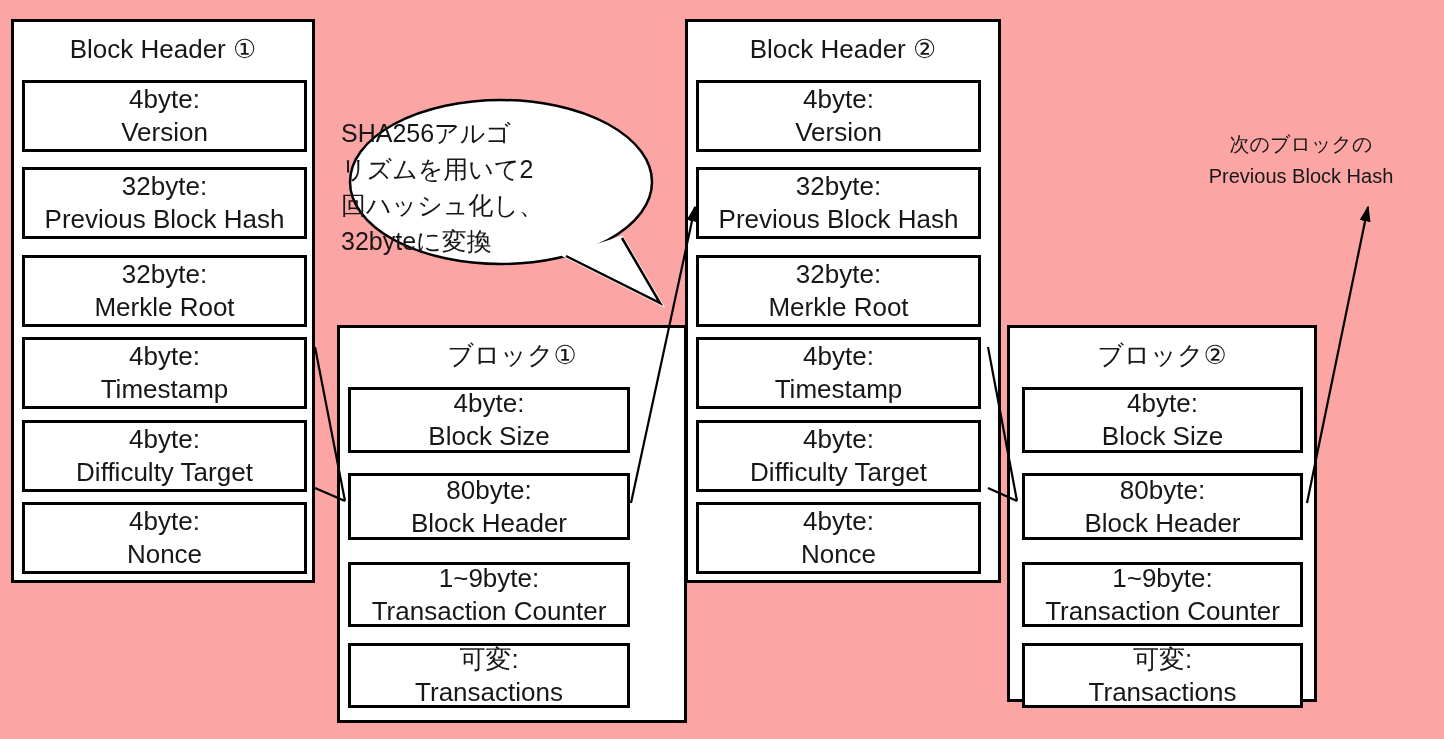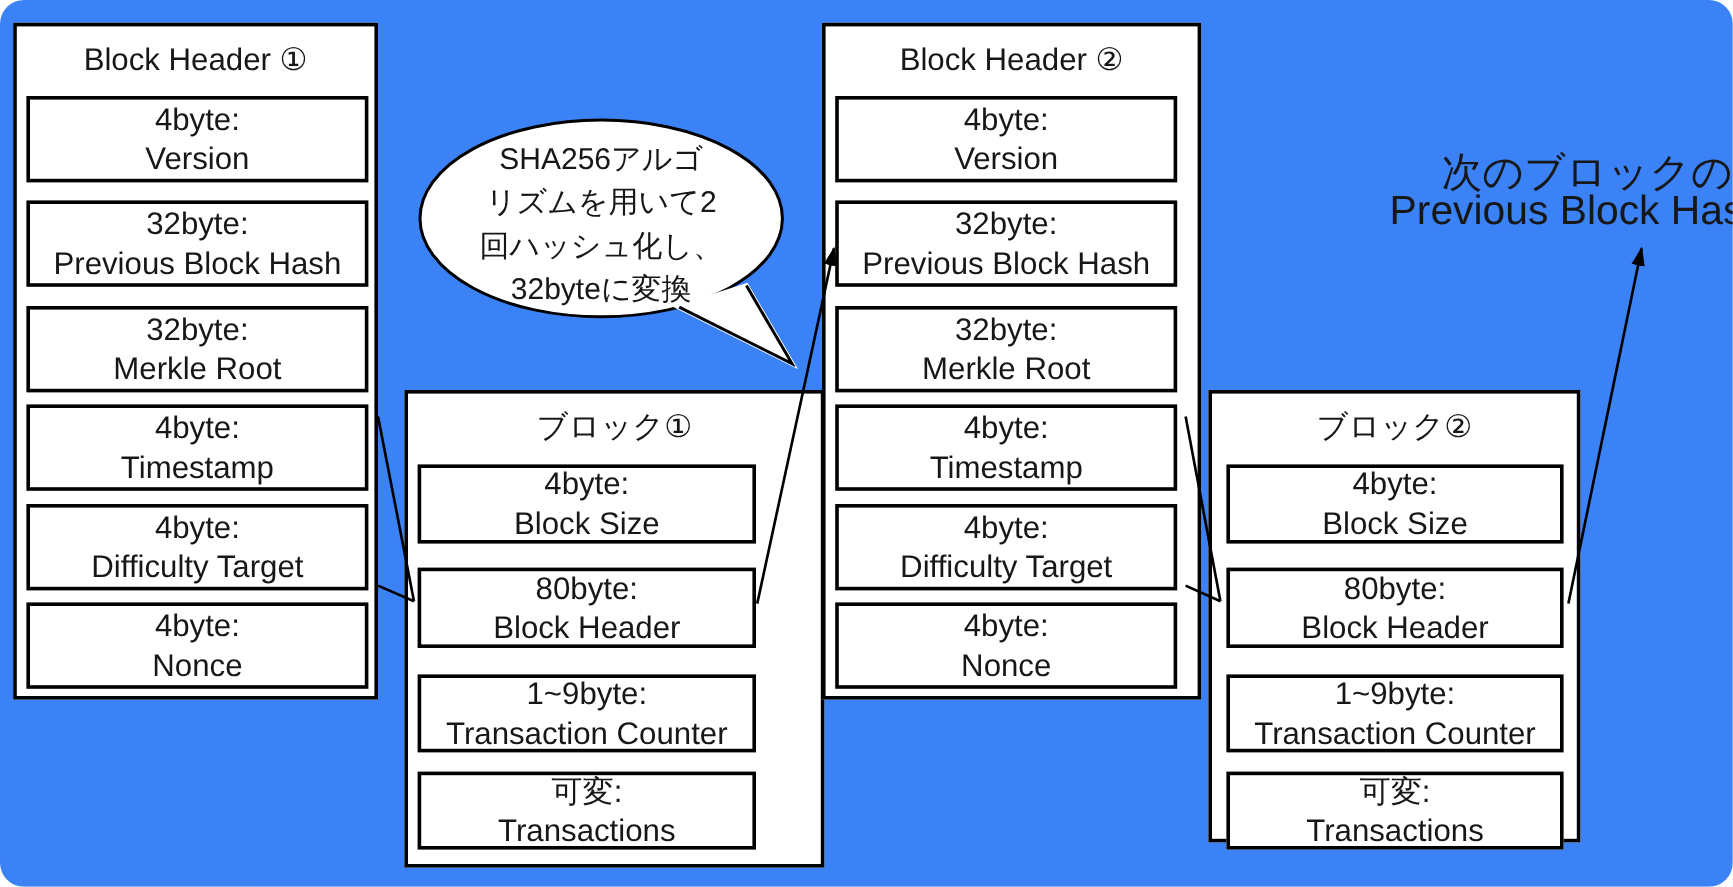--- a/index.html
+++ b/index.html
@@ -1,23 +1,22 @@
 <!DOCTYPE html>
 <html><head>
 <meta charset="utf-8">
 <style>
   html, body { margin:0; padding:0; background:#ffffff; }
   .canvas {
     position:relative;
     width:1444px; height:739px;
-    background:#3b82f6;
+    background:#fca5a5;
     font-family:"Liberation Sans","DejaVu Sans",sans-serif;
     color:#171717;
     overflow:hidden;
-    border-radius:20px;
   }
   .panel {
     position:absolute;
     border:3px solid #000;
     background:#ffffff;
     box-sizing:border-box;
     z-index:1;
   }
   .panel-title {
     position:absolute;
@@ -45,31 +44,30 @@
     position:absolute;
     left:0; top:0;
     z-index:5;
     pointer-events:none;
   }
   .callout-text {
     position:absolute;
     left:341px; top:115px;
     width:320px;
     z-index:6;
-    text-align:center;
     font-size:25px;
     line-height:36px;
   }
   .annotation-text {
     position:absolute;
     left:1158px; top:128px;
     width:286px;
     z-index:6;
-    text-align:right;
-    font-size:34px;
+    text-align:center;
+    font-size:20px;
     line-height:32px;
     white-space:nowrap;
   }
 </style>
 </head>
 <body>
 
 <div class="canvas">
 
   <div class="panel" style="left:11px; top:19px; width:304px; height:564px;">

